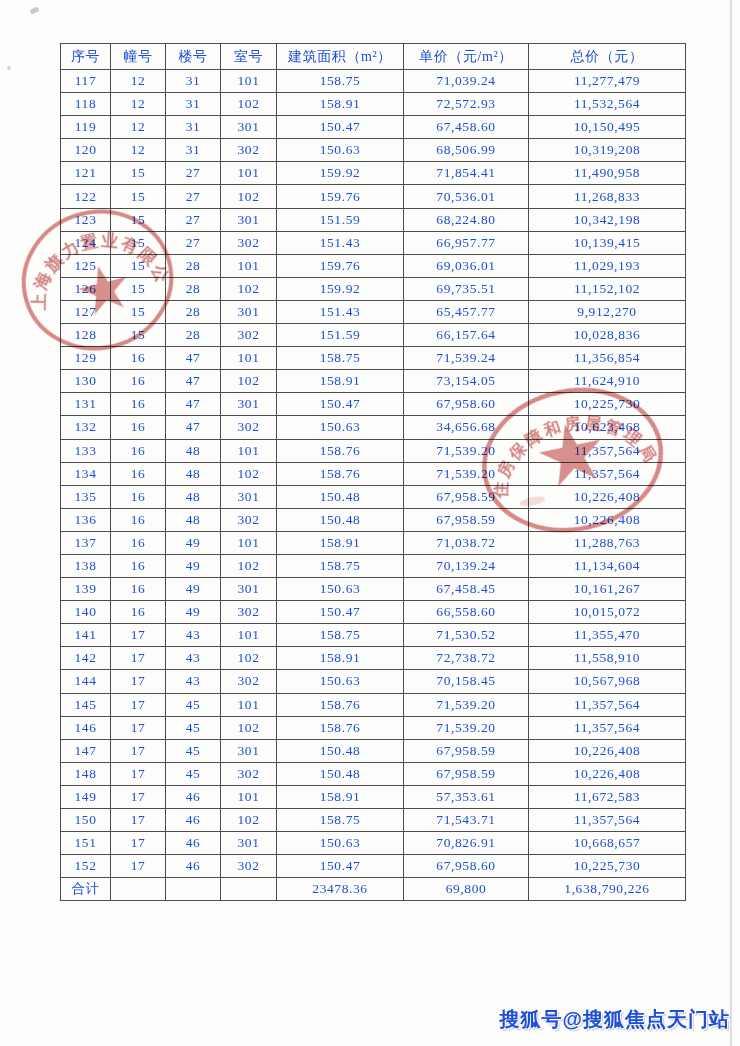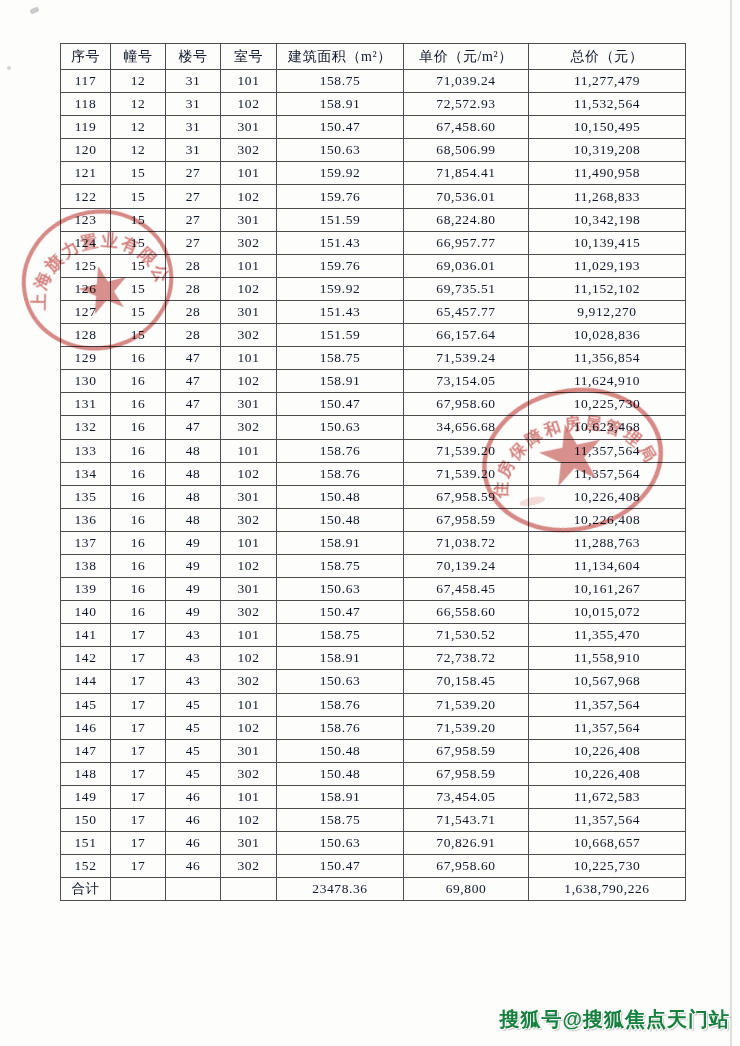--- a/index.html
+++ b/index.html
@@ -8,40 +8,40 @@
     background:#fdfdfc;
     font-family:"Liberation Serif","DejaVu Serif",serif;
   }
   .page-edge{position:absolute;left:730px;top:0;width:2px;height:1046px;background:#dedede;}
   .smudge-a{position:absolute;left:30px;top:8px;width:9px;height:5px;background:#c9c9c9;transform:rotate(-25deg);border-radius:2px;}
   .smudge-b{position:absolute;left:7px;top:66px;width:4px;height:4px;background:#d4d4d4;border-radius:50%;}
 
   table.price{
     position:absolute;left:60px;top:43px;width:625px;
     border-collapse:collapse;table-layout:fixed;
-    color:#0f172a;
+    color:#1d4ed8;
   }
   table.price th, table.price td{
     border:1.4px solid #4c4c4e;
     text-align:center;vertical-align:middle;
     font-size:13.5px;letter-spacing:0.6px;
     padding:0;overflow:hidden;white-space:nowrap;
   }
   table.price thead th{height:25px;font-weight:normal;font-size:14px;}
   table.price tbody td{height:22.1px;}
 
   .stamp{position:absolute;mix-blend-mode:multiply;opacity:0.8;filter:blur(0.35px);}
   .stamp-left{left:14px;top:204px;transform:rotate(-14deg);}
   .stamp-right{left:477px;top:386px;transform:rotate(-12deg);}
 
   .watermark{
     position:absolute;right:10px;top:1006px;
     font-family:"Liberation Sans","DejaVu Sans",sans-serif;
     font-size:20px;font-weight:bold;letter-spacing:1px;
-    color:#15803d;
+    color:#1d4ed8;
     text-shadow:1px 1px 0 #ffffff, 2px 2px 1px rgba(110,110,110,0.35);
   }
 </style>
 </head>
 <body>
 
 <div class="page-edge"></div>
 <div class="smudge-a"></div>
 <div class="smudge-b"></div>
 
@@ -345,21 +345,21 @@
         <td>150.48</td>
         <td>67,958.59</td>
         <td>10,226,408</td>
       </tr>
       <tr>
         <td>149</td>
         <td>17</td>
         <td>46</td>
         <td>101</td>
         <td>158.91</td>
-        <td>73,454.05</td>
+        <td>57,353.61</td>
         <td>11,672,583</td>
       </tr>
       <tr>
         <td>150</td>
         <td>17</td>
         <td>46</td>
         <td>102</td>
         <td>158.75</td>
         <td>71,543.71</td>
         <td>11,357,564</td>

